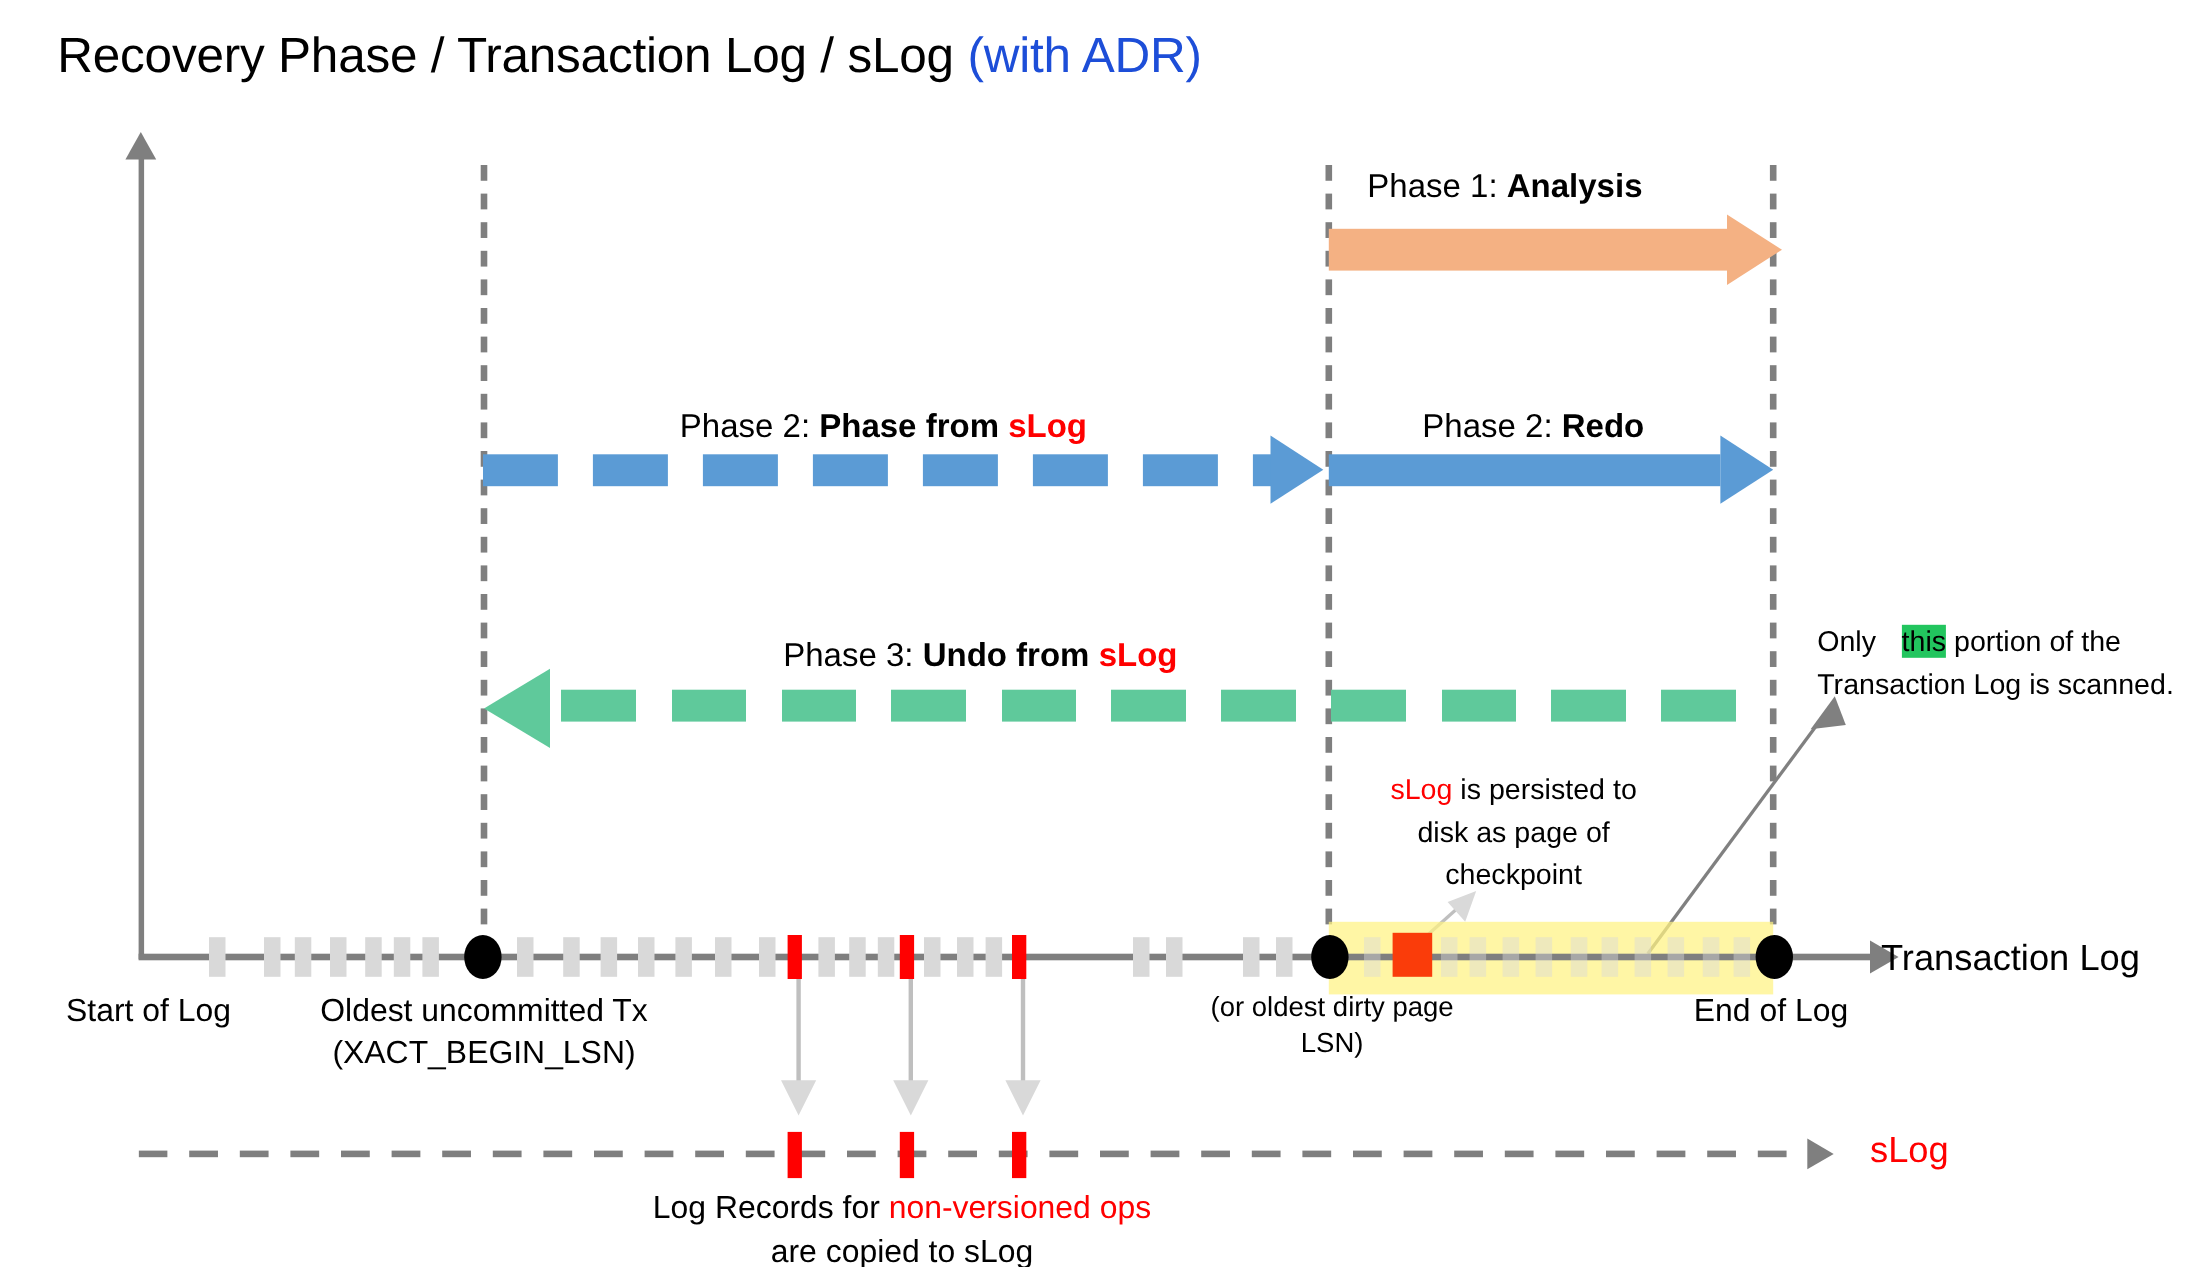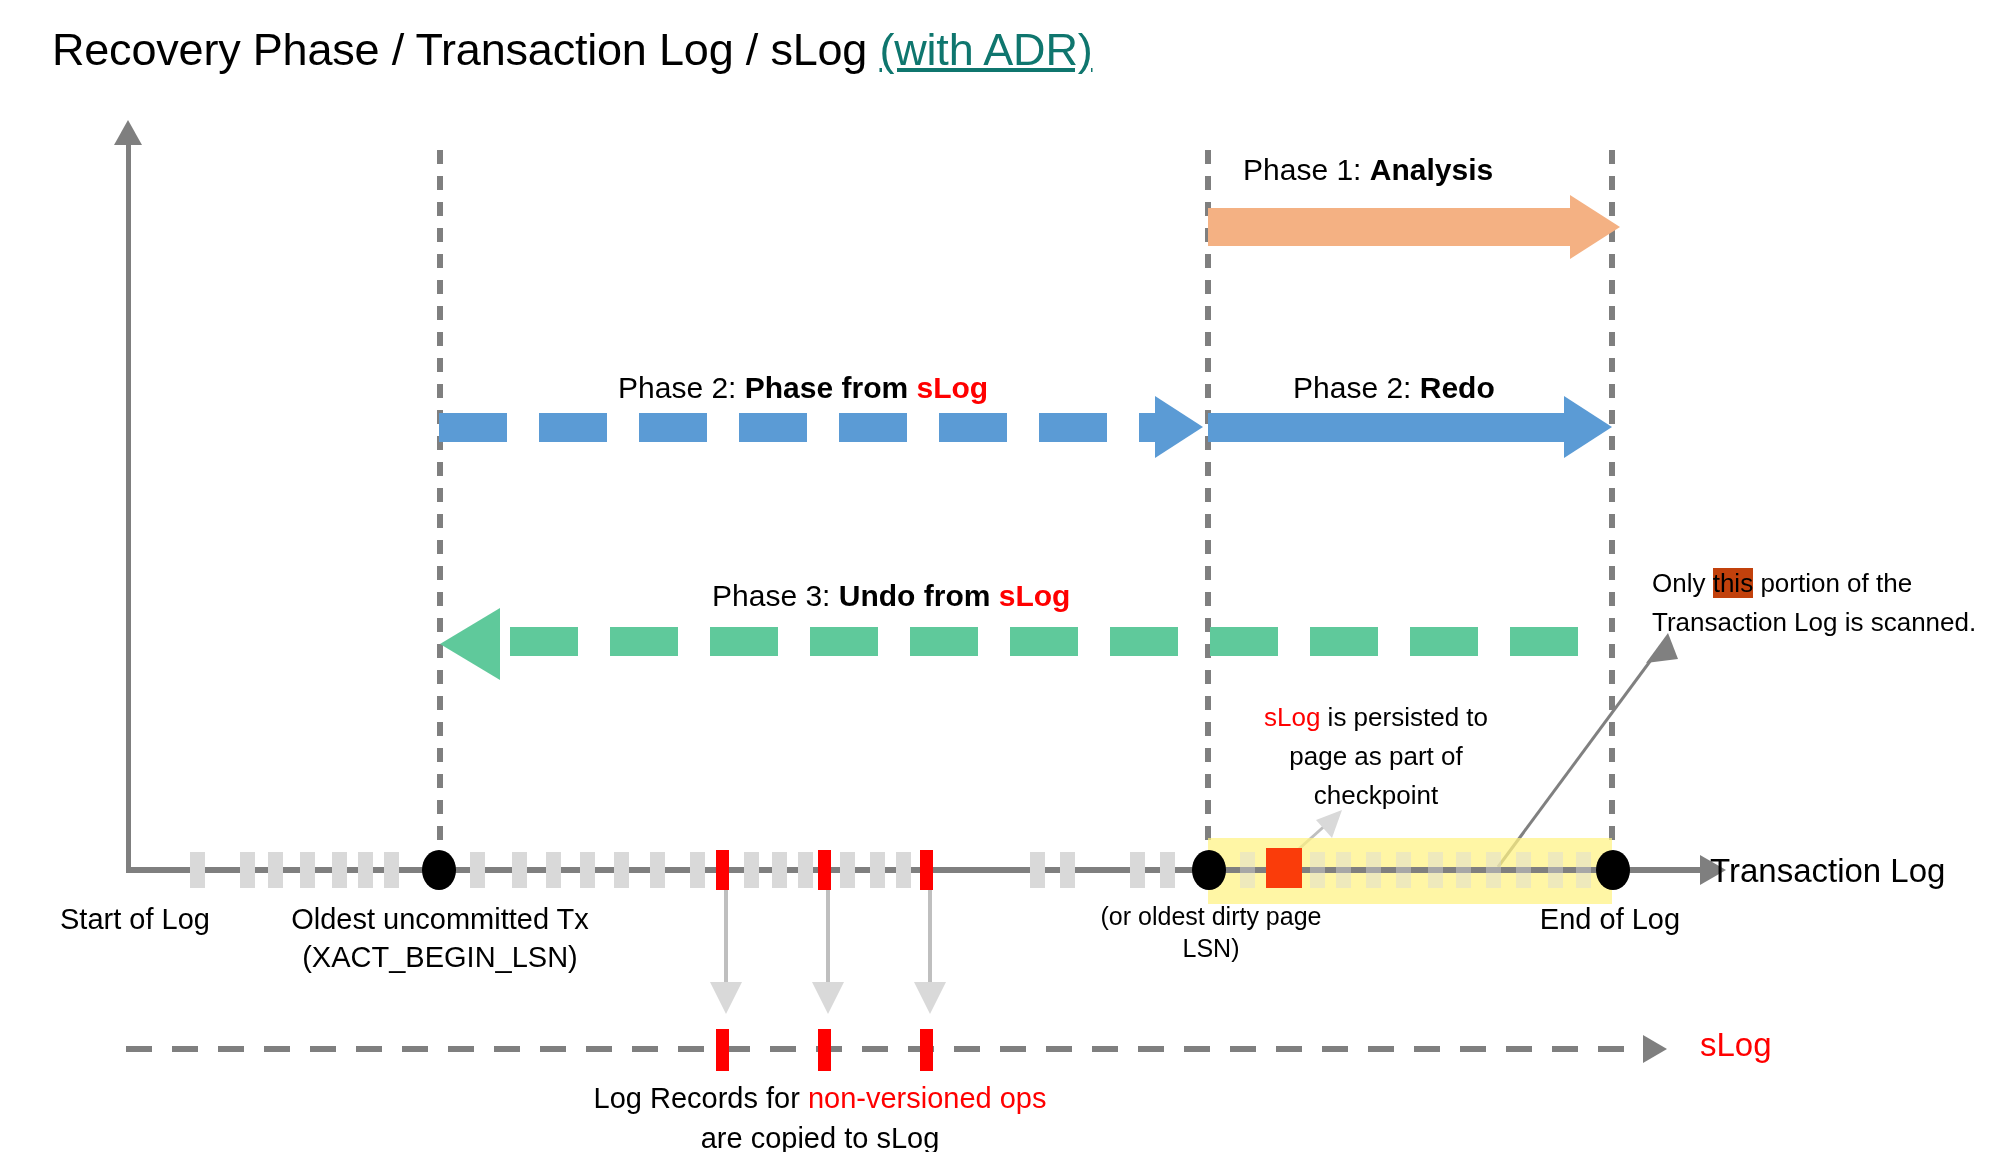--- a/index.html
+++ b/index.html
@@ -25,21 +25,21 @@
 
   
   #title {
     left: 52px;
     top: 22px;
     font-size: 45px;
     line-height: 56px;
     white-space: nowrap;
     letter-spacing: -0.2px;
   }
-  #title .adr { color: #0f766e; text-decoration: underline; }
+  #title .adr { color: #1d4ed8; }
 
   
   .vaxis-line {
     left: 126px;
     top: 130px;
     width: 5px;
     height: 742px;
     background: #7f7f7f;
   }
   .vaxis-head {
@@ -124,21 +124,21 @@
 
   
   .note {
     position: absolute;
     font-size: 26px;
     line-height: 39px;
     text-align: center;
     white-space: nowrap;
   }
   .note .red { color: #ff0000; }
-  .hl { background: #c2410c; }
+  .hl { background: #22c55e; margin-left: 16px; }
 
   .axis-label {
     position: absolute;
     font-size: 29px;
     line-height: 38px;
     text-align: center;
     white-space: nowrap;
   }
   .axis-label .sub {
     font-size: 25px;
@@ -226,21 +226,21 @@
 
   <svg class="connector" style="left:1470px; top:615px;" width="240" height="260" viewBox="0 0 240 260">
     <line x1="28" y1="252" x2="198" y2="22" stroke="#808080" stroke-width="3"></line>
     <polygon points="198,18 176,48 208,44" fill="#808080"></polygon>
   </svg>
 
   <div class="note" style="left:1245px; top:698px; width:262px; text-align:center;">
     <div>
       <span class="red">sLog</span><span> is persisted to</span>
     </div>
-    <div>page as part of</div>
+    <div>disk as page of</div>
     <div>checkpoint</div>
   </div>
 
   <svg class="connector" style="left:1250px; top:798px;" width="110" height="72" viewBox="0 0 110 72">
     <line x1="32" y1="66" x2="88" y2="16" stroke="#bfbfbf" stroke-width="3"></line>
     <polygon points="92,12 66,22 82,40" fill="#d9d9d9"></polygon>
   </svg>
 
   <div class="abs" id="scan-band"></div>
 

